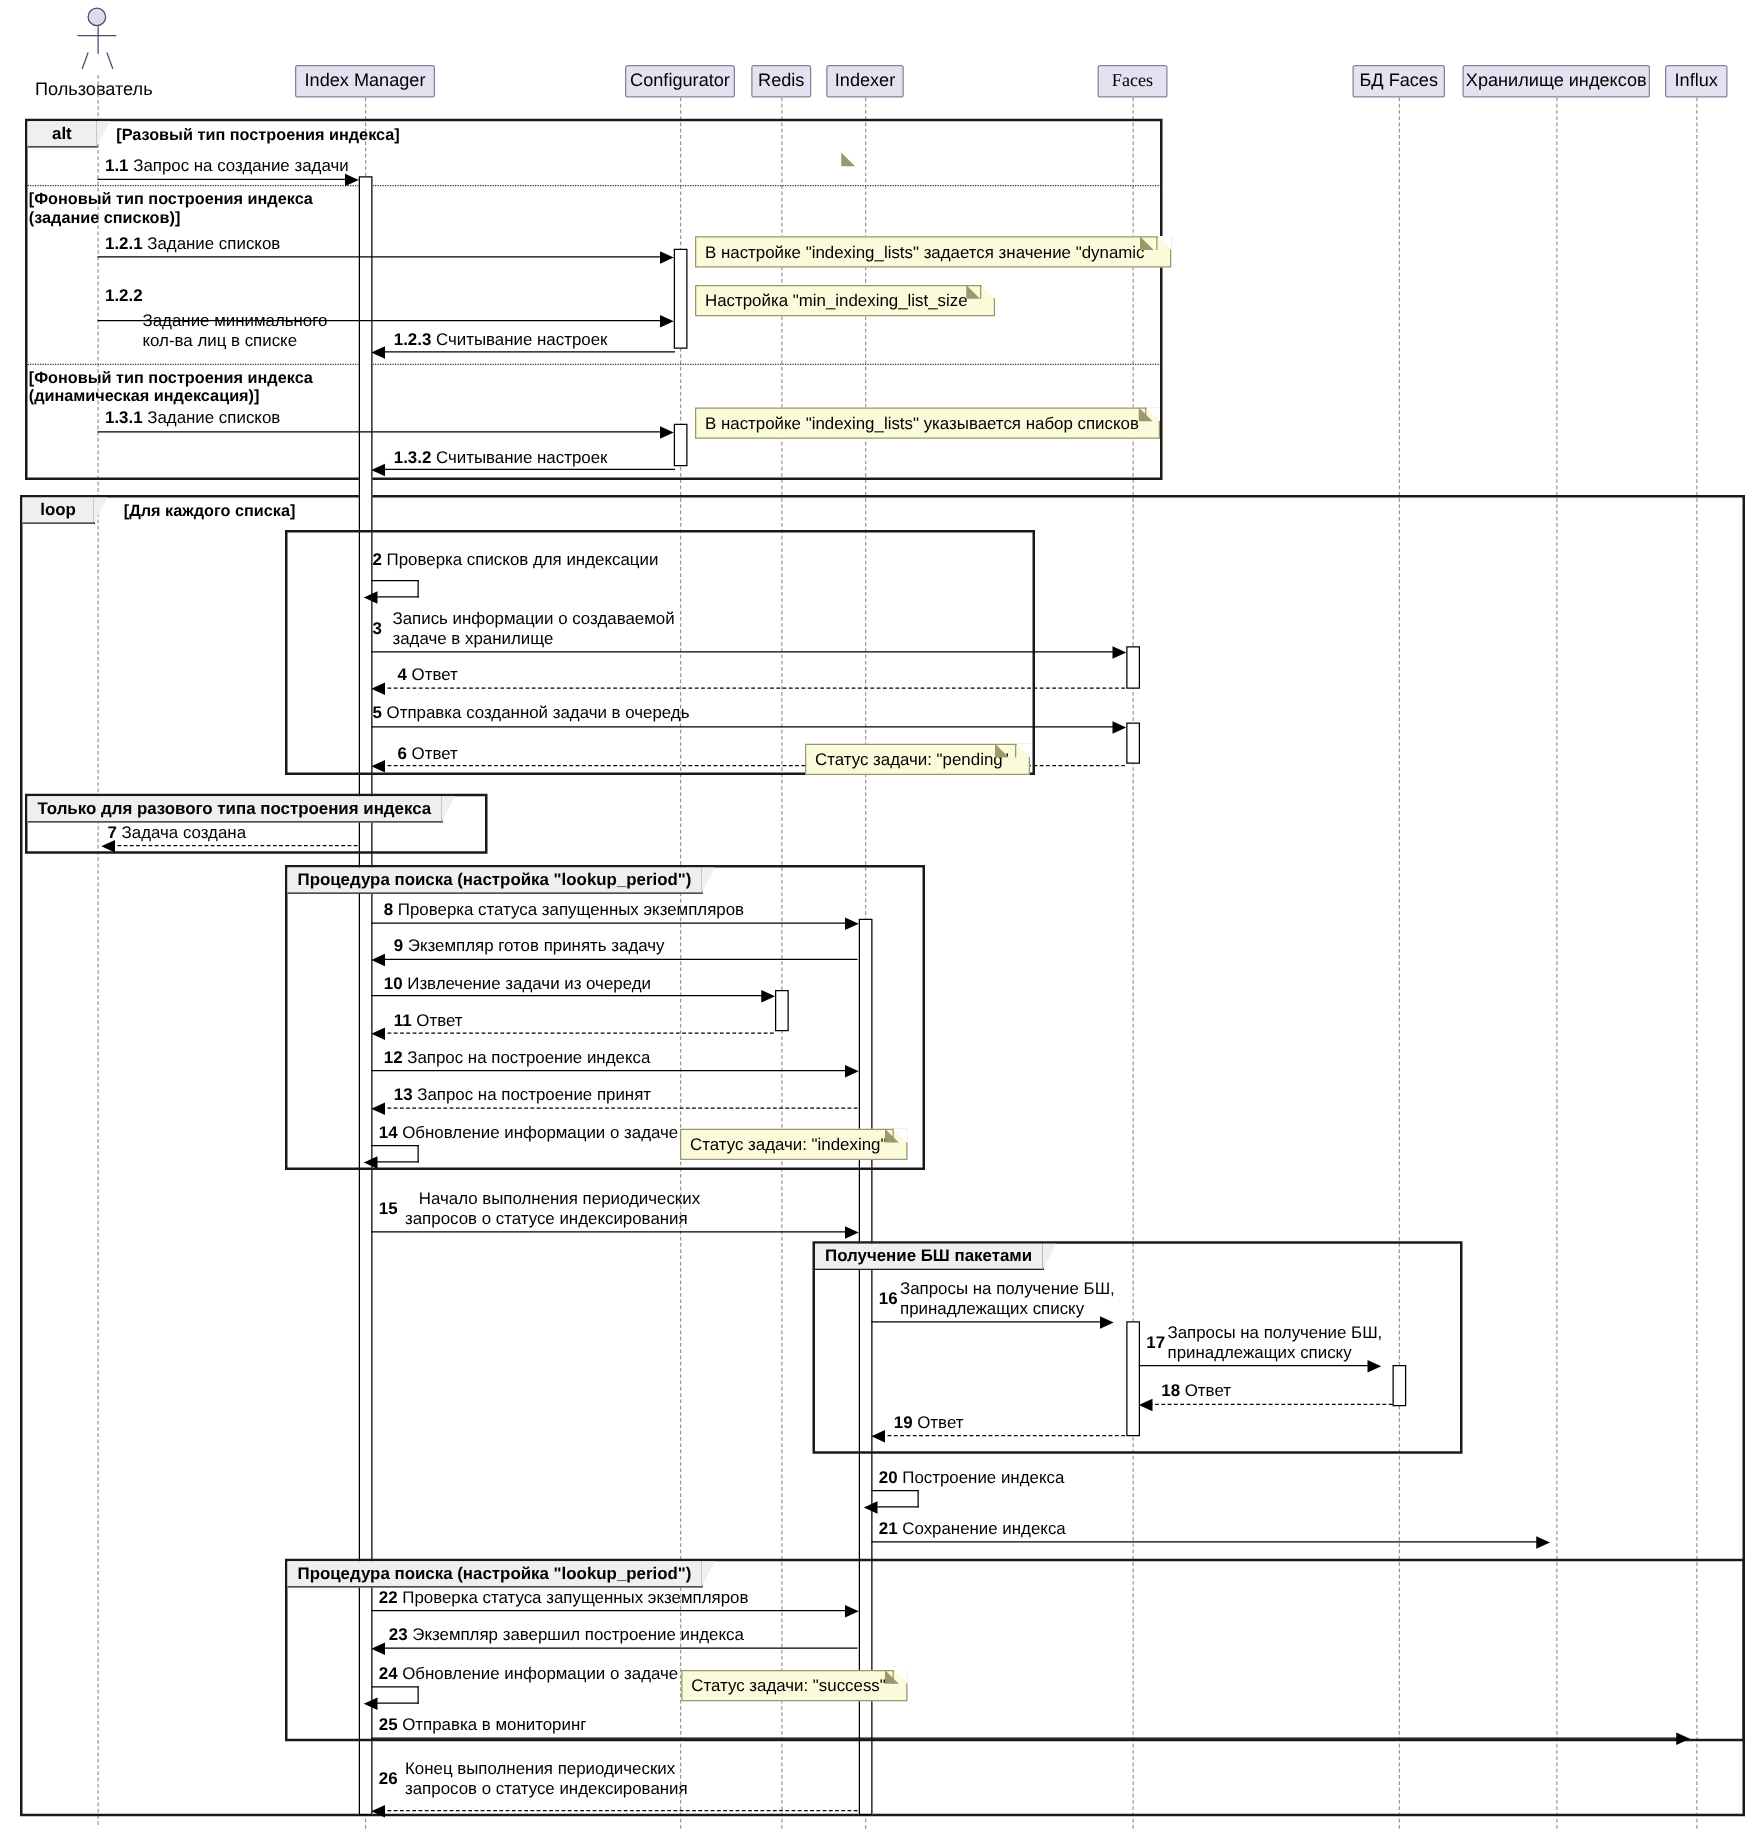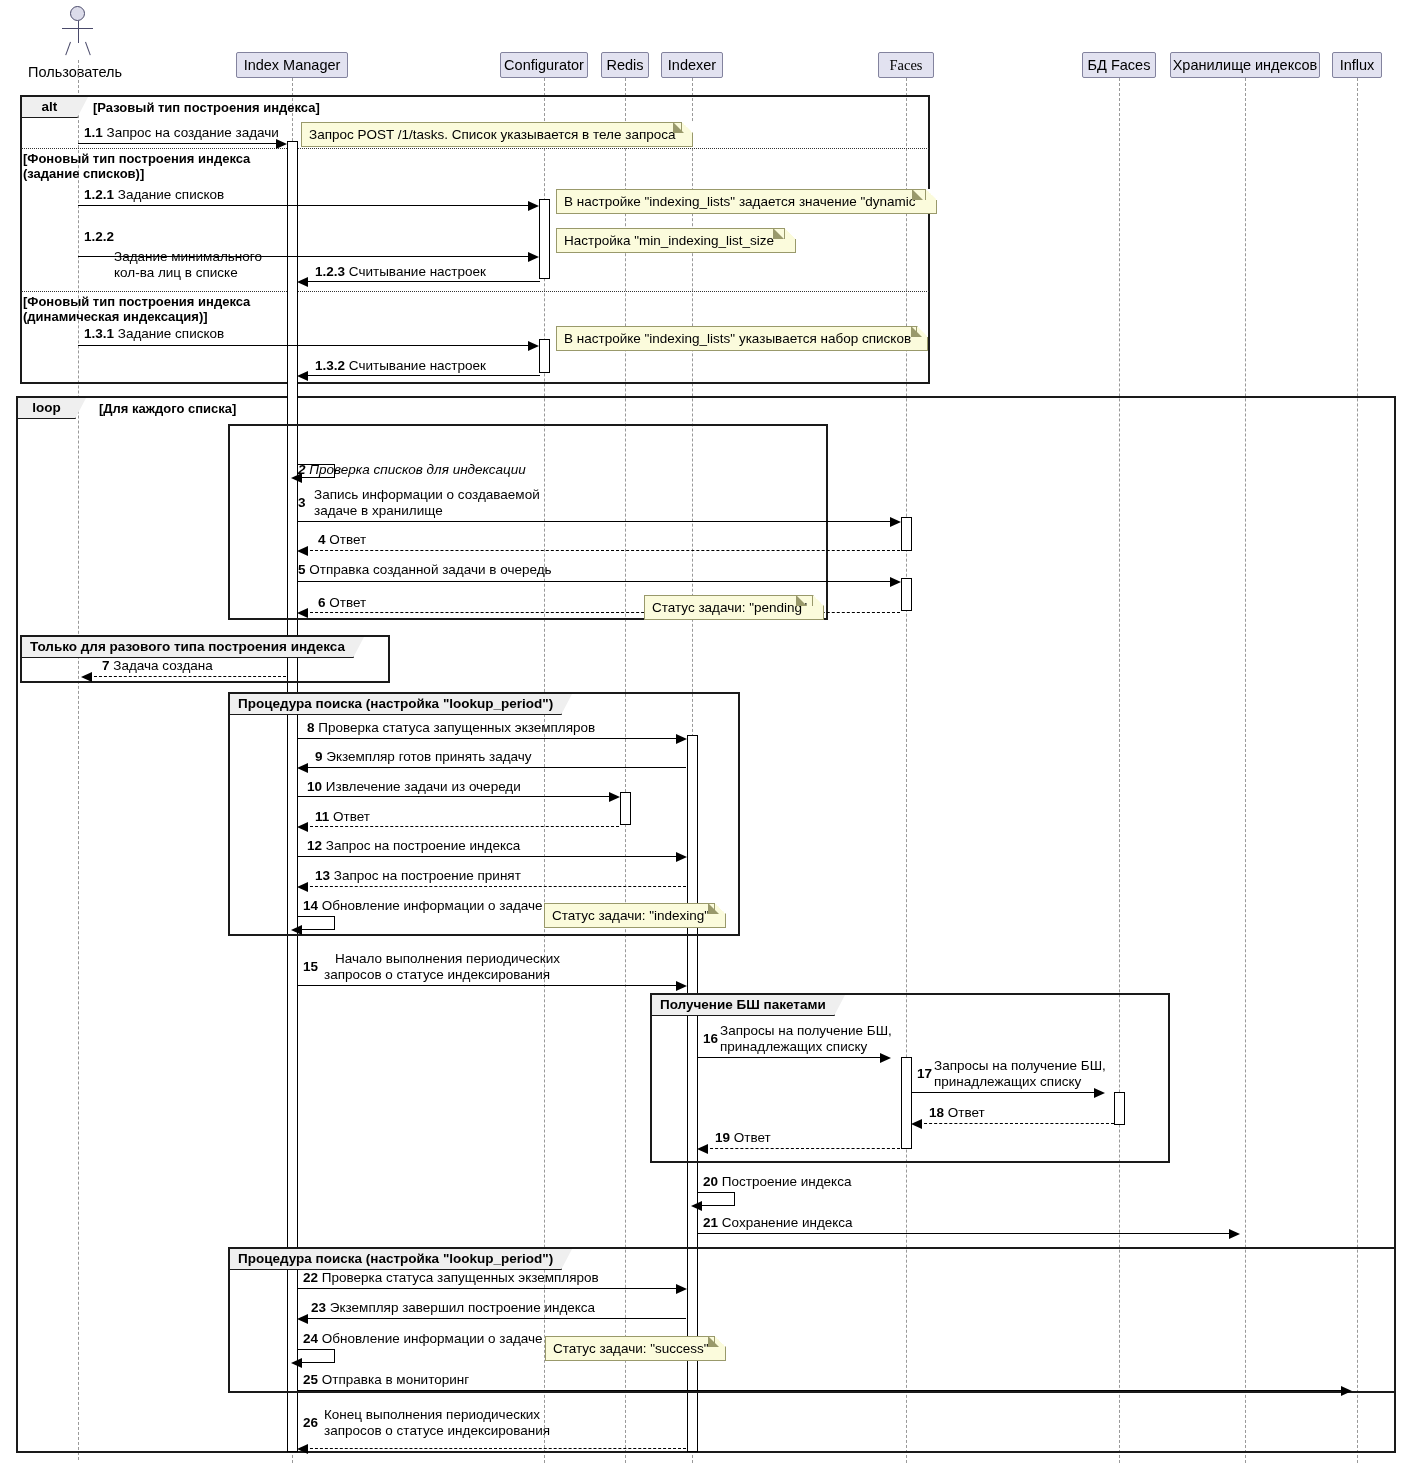--- a/index.html
+++ b/index.html
@@ -126,21 +126,20 @@
   <div class="act" style="left:900.5px;top:1057px;height:92px;"></div>
   <div class="act" style="left:1113.5px;top:1092px;height:33px;"></div>
 
   <div class="msgtext" style="left:84px;top:125px;">
     <span class="msgnum">1.1</span>
     <span>Запрос на создание задачи</span>
   </div>
   <div class="msgline" style="left:78px;top:143px;width:201px;"></div>
   <div class="arrowR" style="left:276px;top:138.5px;"></div>
 
-  <div class="note" style="left:301px;top:122px;">Запрос POST /1/tasks. Список указывается в теле запроса</div>
   <div class="notecorner" style="left:673px;top:122px;"></div>
 
   <div class="msgtext" style="left:84px;top:187px;">
     <span class="msgnum">1.2.1</span>
     <span>Задание списков</span>
   </div>
   <div class="msgline" style="left:78px;top:205px;width:453px;"></div>
   <div class="arrowR" style="left:528px;top:200.5px;"></div>
 
   <div class="note" style="left:556px;top:189px;">В настройке "indexing_lists" задается значение "dynamic"</div>
@@ -176,21 +175,21 @@
 
   <div class="msgtext" style="left:315px;top:358px;">
     <span class="msgnum">1.3.2</span>
     <span>Считывание настроек</span>
   </div>
   <div class="msgline" style="left:305px;top:375px;width:235px;"></div>
   <div class="arrowL" style="left:297px;top:370.5px;"></div>
 
   <div class="gbox" style="left:228px;top:424px;width:600px;height:196px;"></div>
 
-  <div class="msgtext" style="left:298px;top:462px;font-style:italic;">
+  <div class="msgtext" style="left:298px;top:440px;">
     <span class="msgnum">2</span>
     <span>Проверка списков для индексации</span>
   </div>
   <div class="selfmsg" style="left:297px;top:464px;width:38px;height:14px;"></div>
   <div class="arrowL" style="left:291px;top:473px;"></div>
 
   <div class="msgtext two" style="left:298px;top:487px;width:250px;">
     <span class="msgnum" style="float:left;margin-top:8px;">3</span>
     <span style="display:block;margin-left:16px;">Запись информации о создаваемой</span>
     <span style="display:block;margin-left:16px;">задаче в хранилище</span>
@@ -218,21 +217,21 @@
   </div>
   <div class="msgline dashed" style="left:305px;top:612px;width:595px;"></div>
   <div class="arrowL" style="left:297px;top:607.5px;"></div>
 
   <div class="note" style="left:644px;top:595px;">Статус задачи: "pending"</div>
   <div class="notecorner" style="left:796px;top:595px;"></div>
 
   <div class="gbox" style="left:20px;top:635px;width:370px;height:48px;"></div>
   <div class="gtab" style="left:22px;top:637px;">Только для разового типа построения индекса</div>
 
-  <div class="msgtext" style="left:102px;top:658px;">
+  <div class="msgtext" style="left:86px;top:658px;">
     <span class="msgnum">7</span>
     <span>Задача создана</span>
   </div>
   <div class="msgline dashed" style="left:89px;top:676px;width:197px;"></div>
   <div class="arrowL" style="left:81px;top:671.5px;"></div>
 
   <div class="gbox" style="left:228px;top:692px;width:512px;height:244px;"></div>
   <div class="gtab" style="left:230px;top:694px;">Процедура поиска (настройка "lookup_period")</div>
 
   <div class="msgtext" style="left:307px;top:720px;">

